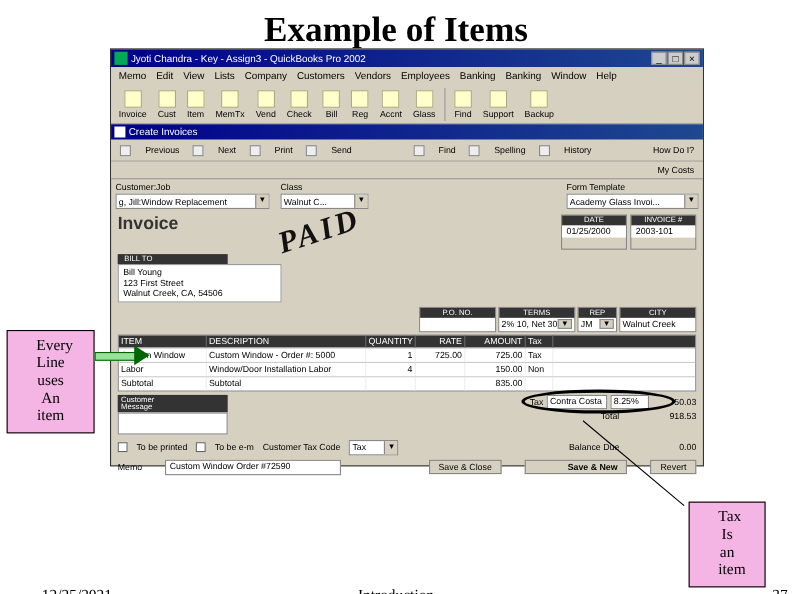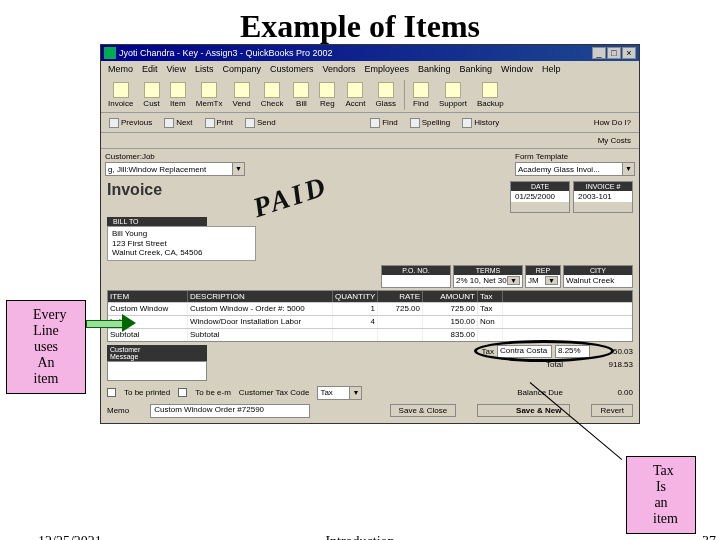--- a/index.html
+++ b/index.html
@@ -19,21 +19,21 @@
   
   .toolbar { background: #d6d0c0; height: 36px; display: flex; align-items: center; padding: 0 3px; gap: 2px; border-bottom: 1px solid #999; }
   .tb-item { display: flex; flex-direction: column; align-items: center; font-size: 8px; padding: 1px 4px; }
   .tb-item .ico { width: 16px; height: 16px; background: #ffc; border: 1px solid #aa8; margin-bottom: 1px; }
   .tb-sep { width: 1px; height: 30px; background: #999; margin: 0 2px; }
   
   .subwin-title { background: linear-gradient(90deg, #00008b, #1e4890); color: #fff; height: 14px; padding: 0 3px; font-size: 9px; display: flex; align-items: center; }
   .subwin-title .icon2 { width: 10px; height: 10px; background: #fff; margin-right: 3px; }
   
   .invoice-tb { background: #d6d0c0; height: 20px; display: flex; align-items: center; gap: 4px; padding: 0 4px; font-size: 8px; border-bottom: 1px solid #999; }
-  .invoice-tb .btn { padding: 1px 4px; display: flex; align-items: center; gap: 2px; }
+  .invoice-tb .btn { padding: 1px 4px; display: flex; align-items: center; gap: 13px; }
   .invoice-tb .btn .i { width: 10px; height: 10px; background: #eee; border: 1px solid #888; }
   .spacer { flex: 1; }
   
   .form-row1 { display: flex; padding: 3px 4px; gap: 10px; font-size: 8px; align-items: center; }
   .field { display: flex; flex-direction: column; }
   .field label { font-size: 8px; margin-bottom: 1px; }
   .dd { background: #fff; border: 1px solid #888; height: 14px; padding: 0 2px; display: flex; align-items: center; font-size: 8px; position: relative; }
   .dd .arr { position: absolute; right: 0; top: 0; bottom: 0; width: 12px; background: #d6d0c0; border-left: 1px solid #888; text-align: center; line-height: 12px; font-size: 7px; }
   
   .invoice-header { display: flex; padding: 2px 6px; }
@@ -175,20 +175,24 @@
     <div class="tb-item">
         <span class="ico"></span>
         <span>Support</span>
       </div>
     <div class="tb-item">
         <span class="ico"></span>
         <span>Backup</span>
       </div>
   </div>
 
+  <div class="subwin-title">
+    <span class="icon2"></span>
+    <span>Create Invoices</span>
+  </div>
 
   <div class="invoice-tb">
     <span class="btn">
         <span class="i"></span>
         <span>Previous</span>
       </span>
     <span class="btn">
         <span class="i"></span>
         <span>Next</span>
       </span>
@@ -223,20 +227,27 @@
     <span class="btn">
         <span>My Costs</span>
       </span>
   </div>
 
   <div class="form-row1">
     <div class="field">
       <label>Customer:Job</label>
       <div class="dd" style="width:140px">
           <span>g, Jill:Window Replacement</span>
+          <span class="arr">▼</span>
+        </div>
+    </div>
+    <div class="field">
+      <label>Class</label>
+      <div class="dd" style="width:80px">
+          <span>Walnut C...</span>
           <span class="arr">▼</span>
         </div>
     </div>
     <div class="spacer"></div>
     <div class="field">
       <label>Form Template</label>
       <div class="dd" style="width:120px">
           <span>Academy Glass Invoi...</span>
           <span class="arr">▼</span>
         </div>

